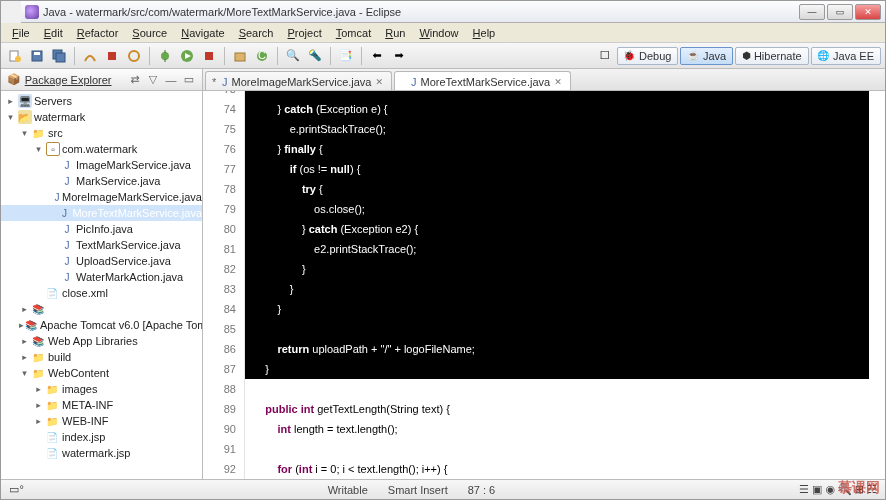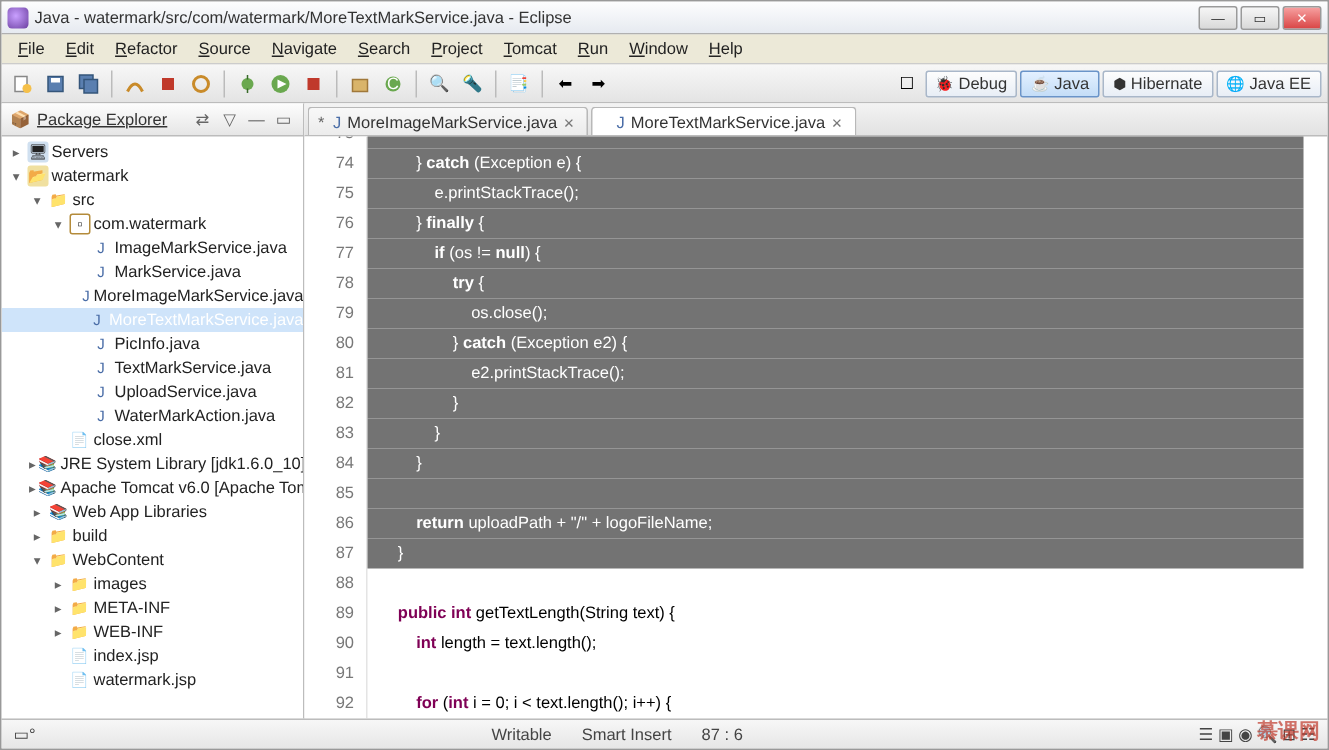--- a/index.html
+++ b/index.html
@@ -1,17 +1,17 @@
 <!DOCTYPE html>
 <html><head>
 <meta charset="utf-8">
 <style>
 * { margin: 0; padding: 0; box-sizing: border-box; font-family: "Segoe UI", Tahoma, sans-serif; font-size: 11px; }
 body { width: 886px; height: 500px; background: #f0f0f0; overflow: hidden; display: flex; flex-direction: column; border: 1px solid #999; }
-.titlebar { height: 22px; background: linear-gradient(#fdfdfe, #e6eaf0); display: flex; align-items: center; padding: 0 4px; border-bottom: 1px solid #b0b0b0; }
+.titlebar { height: 22px; background: linear-gradient(#fdfdfe, #e6eaf0); display: flex; align-items: center; padding: 0 4px; border-bottom: 1px solid #b0b0b0; margin-left: 20px; }
 .titlebar .icn { width: 14px; height: 14px; background: radial-gradient(circle at 40% 40%, #c9a0ff, #6b3fa0); border-radius: 3px; margin-right: 4px; }
 .titlebar .ttl { flex: 1; color: #333; }
 .winbtns { display: flex; gap: 2px; }
 .winbtn { width: 26px; height: 16px; background: linear-gradient(#f6f6f6,#d9d9d9); border: 1px solid #9a9a9a; border-radius: 2px; display: flex; align-items: center; justify-content: center; font-size: 9px; color: #333; }
 .winbtn.close { background: linear-gradient(#f7a0a0,#d94646); color: #fff; }
 .menubar { height: 20px; background: #ece9d8; display: flex; align-items: center; padding: 0 4px; border-bottom: 1px solid #ccc; }
 .menubar span { padding: 2px 7px; color: #222; cursor: default; }
 .menubar span u { text-decoration: underline; }
 .toolbar { height: 26px; background: linear-gradient(#f7f7f7,#e4e4e4); border-bottom: 1px solid #bcbcbc; display: flex; align-items: center; padding: 0 4px; gap: 2px; }
 .tbtn { width: 20px; height: 20px; border: 1px solid transparent; border-radius: 2px; display: flex; align-items: center; justify-content: center; }
@@ -33,21 +33,21 @@
 .editor { flex: 1; display: flex; flex-direction: column; background: #fff; min-width: 0; }
 .edtabs { height: 22px; background: linear-gradient(#f3f3f3,#e2e2e2); border-bottom: 1px solid #bcbcbc; display: flex; align-items: flex-end; padding-left: 2px; }
 .edtab { height: 19px; padding: 2px 8px 0 6px; background: linear-gradient(#f8f8f8,#ececec); border: 1px solid #b8b8b8; border-bottom: none; border-radius: 3px 3px 0 0; margin-right: 2px; display: flex; align-items: center; gap: 4px; font-size: 10px; color: #333; }
 .edtab.active { background: #fff; }
 .edtab .dirty { width: 6px; color: #666; }
 .edtab .x { color: #777; font-size: 9px; }
 .code { flex: 1; display: flex; min-height: 0; font-family: Consolas, monospace; font-size: 14px; overflow: hidden; align-items: flex-end; }
 .gutter { width: 42px; background: #fff; border-right: 1px solid #e4e4e4; text-align: right; padding-right: 8px; color: #787878; line-height: 20px; padding-top: 2px; }
 .codelines { flex: 1; line-height: 20px; padding-top: 2px; white-space: pre; }
 .codelines .ln { height: 20px; padding-left: 8px; }
-.sel { background: #737373; color: #fff; }
+.sel { background: #000000; color: #fff; }
 .sel .kw { color: #fff; font-weight: bold; }
 .kw { color: #7f0055; font-weight: bold; }
 .str { color: #2a00ff; }
 .sel .str { color: #fff; }
 .statusbar { height: 20px; background: linear-gradient(#f7f7f7,#e6e6e6); border-top: 1px solid #bcbcbc; display: flex; align-items: center; padding: 0 8px; gap: 20px; font-size: 10px; color: #444; }
 .statusbar .sp { flex: 1; }
 .overlay-logo { position: absolute; right: 6px; bottom: 3px; color: #c0392b; font-size: 14px; font-weight: bold; opacity: .7; pointer-events:none;}
 svg { display: block; }
 .scrollv { width: 16px; background: #f0f0f0; border-left: 1px solid #ddd; }
 </style>
@@ -233,21 +233,20 @@
           <span>WaterMarkAction.java</span>
         </div>
         <div class="tnode" style="padding-left: 32px;">
           <span class="exp"></span>
           <span class="nic ic-xml">📄</span>
           <span>close.xml</span>
         </div>
         <div class="tnode" style="padding-left: 18px;">
           <span class="exp">▸</span>
           <span class="nic ic-lib">📚</span>
-          <span>JRE System Library [jdk1.6.0_10]</span>
         </div>
         <div class="tnode" style="padding-left: 18px;">
           <span class="exp">▸</span>
           <span class="nic ic-lib">📚</span>
           <span>Apache Tomcat v6.0 [Apache Tomcat v6</span>
         </div>
         <div class="tnode" style="padding-left: 18px;">
           <span class="exp">▸</span>
           <span class="nic ic-lib">📚</span>
           <span>Web App Libraries</span>

